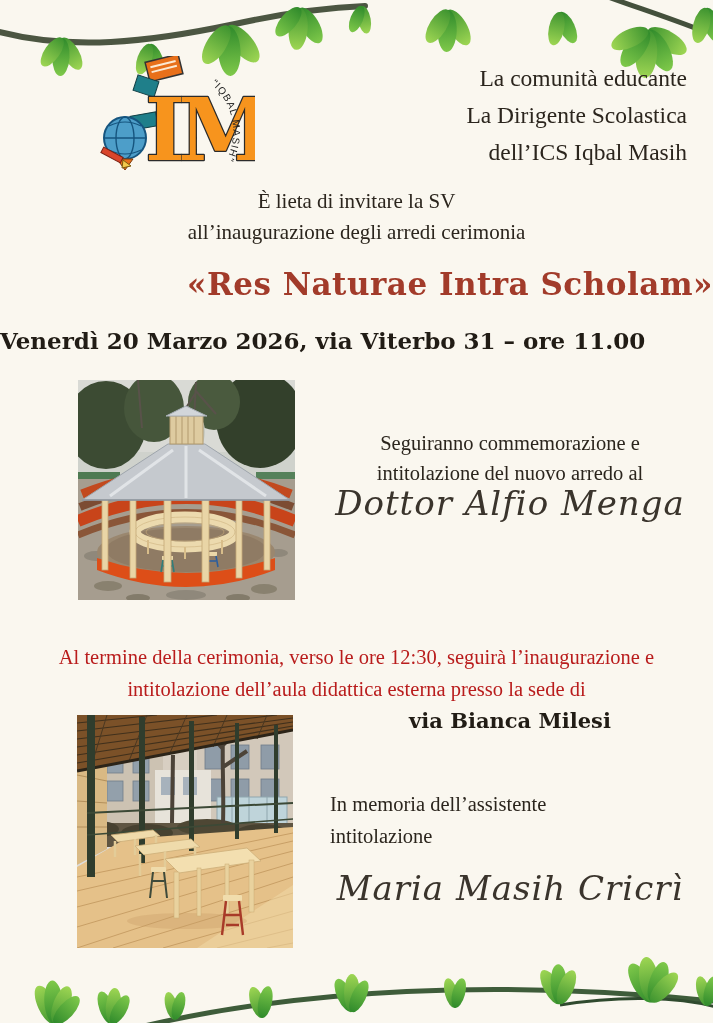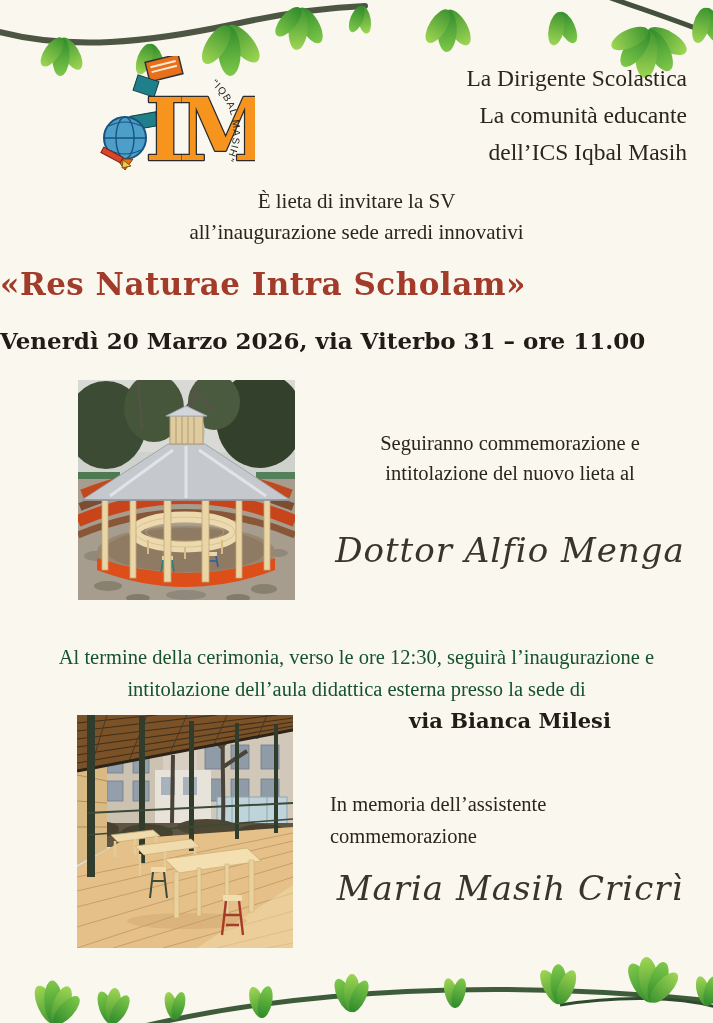--- a/index.html
+++ b/index.html
@@ -8,34 +8,34 @@
     background:#FAF7EF;color:#29231B;
     font-family:"Liberation Serif", serif;
   }
   .abs{position:absolute;}
   .deco{pointer-events:none;display:block;}
   
   .org{top:60px;right:26px;text-align:right;font-size:23.5px;line-height:37px;color:#2B251D;}
   
   .invite{top:186px;left:0;width:713px;text-align:center;font-size:21px;line-height:31px;color:#2B251D;}
   
-  .title{top:266px;left:0;width:713px;text-align:left;
+  .title{top:266px;left:0;width:713px;text-align:right;
     font-family:"DejaVu Serif", serif;font-weight:bold;font-size:31px;
     color:#A23B2A;letter-spacing:.5px;}
   
   .date{top:327px;left:0;width:713px;
     font-family:"DejaVu Serif", serif;font-weight:bold;font-size:23px;color:#211C15;}
   .photo{border:0;background:#ddd;}
   .photo svg{display:block;width:100%;height:100%;}
   .col-right{left:320px;width:380px;text-align:center;}
   .body-txt{font-size:20.5px;line-height:30px;color:#2B251D;}
   .script{
     font-family:"DejaVu Serif", cursive;font-style:italic;font-weight:500;
     font-size:34px;color:#3A342C;letter-spacing:1px;}
-  .para{top:641px;left:0;width:713px;text-align:center;font-size:20.5px;line-height:32px;color:#14532d;}
+  .para{top:641px;left:0;width:713px;text-align:center;font-size:20.5px;line-height:32px;color:#b91c1c;}
   .address{top:708px;font-family:"DejaVu Serif", serif;font-weight:bold;font-size:21px;color:#211C15;}
 </style>
 </head>
 <body>
 
 <div class="poster">
 
   <svg class="abs deco" style="top:0;left:0;" width="713" height="100" viewBox="0 0 713 100">
     <defs>
       <linearGradient id="tg1" x1="0" y1="0" x2="0" y2="1">
@@ -102,28 +102,28 @@
       <polygon points="28,104 36,110 27,112" fill="#F2C94C" stroke="#7A5A10" stroke-width="1"></polygon>
     </g>
     <text x="50" y="104" font-family="DejaVu Serif, serif" font-weight="bold" font-size="86" fill="#F7941D" stroke="#2B2B2B" stroke-width="2.5" paint-order="stroke" stroke-linejoin="round" letter-spacing="-7">IM</text>
     <path id="logoArc" d="M116,28 A62,62 0 0 1 129,108" fill="none"></path>
     <text font-size="10" fill="#222" font-family="Liberation Sans, sans-serif" letter-spacing="1">
       <textPath href="#logoArc">"IQBAL MASIH"</textPath>
     </text>
   </svg>
 
   <div class="abs org">
+    <div>La comunità educante</div>
     <div>La Dirigente Scolastica</div>
-    <div>La comunità educante</div>
     <div>dell’ICS Iqbal Masih</div>
   </div>
 
   <div class="abs invite">
     <div>È lieta di invitare la SV</div>
-    <div>all’inaugurazione sede arredi innovativi</div>
+    <div>all’inaugurazione degli arredi cerimonia</div>
   </div>
 
   <div class="abs title">«Res Naturae Intra Scholam»</div>
 
   <div class="abs date">Venerdì 20 Marzo 2026, via Viterbo 31 – ore 11.00</div>
 
   <div class="abs photo" style="top:380px;left:78px;width:217px;height:220px;">
     <svg viewBox="0 0 217 220" preserveAspectRatio="none">
       <rect width="217" height="110" fill="#D9DAD5"></rect>
       <rect y="72" width="217" height="30" fill="#CFD2CC"></rect>
@@ -172,23 +172,23 @@
       <path d="M95,70 L32,116 M121,70 L188,116 M108,66 L108,118" stroke="#E6E9EC" stroke-width="3" opacity=".85"></path>
       <line x1="4" y1="120" x2="212" y2="120" stroke="#8E969E" stroke-width="1.5"></line>
       <rect x="92" y="36" width="33" height="28" fill="#DECBA0" stroke="#B29A6E"></rect>
       <path d="M98,36 v28 M104,36 v28 M110,36 v28 M116,36 v28" stroke="#B29A6E" stroke-width="1"></path>
       <polygon points="88,36 108,26 129,36" fill="#D2D6DA" stroke="#A8AFB6"></polygon>
     </svg>
   </div>
 
   <div class="abs col-right body-txt" style="top:428px;">
     <div>Seguiranno commemorazione e</div>
-    <div>intitolazione del nuovo lieta al</div>
-  </div>
-  <div class="abs col-right script" style="top:530px;">Dottor Alfio Menga</div>
+    <div>intitolazione del nuovo arredo al</div>
+  </div>
+  <div class="abs col-right script" style="top:483px;">Dottor Alfio Menga</div>
 
   <div class="abs para">
     <div>Al termine della cerimonia, verso le ore 12:30, seguirà l’inaugurazione e</div>
     <div>intitolazione dell’aula didattica esterna presso la sede di</div>
   </div>
   <div class="abs col-right address">via Bianca Milesi</div>
 
   <div class="abs photo" style="top:715px;left:77px;width:216px;height:233px;">
     <svg viewBox="0 0 216 233" preserveAspectRatio="none">
       <rect width="216" height="132" fill="#D8CFC2"></rect>
@@ -278,21 +278,21 @@
         </g>
       <g>
           <rect x="146" y="180" width="19" height="6" rx="1" fill="#F1DDAD"></rect>
          <path d="M149,186 l-4,34 M162,186 l4,34 M147,200 h16 M149,210 h13" stroke="#A83A28" stroke-width="2.4" fill="none"></path>
         </g>
     </svg>
   </div>
 
   <div class="abs body-txt" style="top:788px;left:330px;width:360px;line-height:32px;">
     <div>In memoria dell’assistente</div>
-    <div>commemorazione</div>
+    <div>intitolazione</div>
   </div>
   <div class="abs script" style="top:868px;left:330px;width:360px;text-align:center;">Maria Masih Cricrì</div>
 
   <svg class="abs deco" style="bottom:0;left:0;" width="713" height="72" viewBox="0 0 713 72">
     <defs>
       <linearGradient id="bg1" x1="0" y1="0" x2="0" y2="1">
         <stop offset="0" stop-color="#9ED653"></stop>
           <stop offset="1" stop-color="#3E9430"></stop>
       </linearGradient>
       <linearGradient id="bg2" x1="0" y1="0" x2="0" y2="1">

